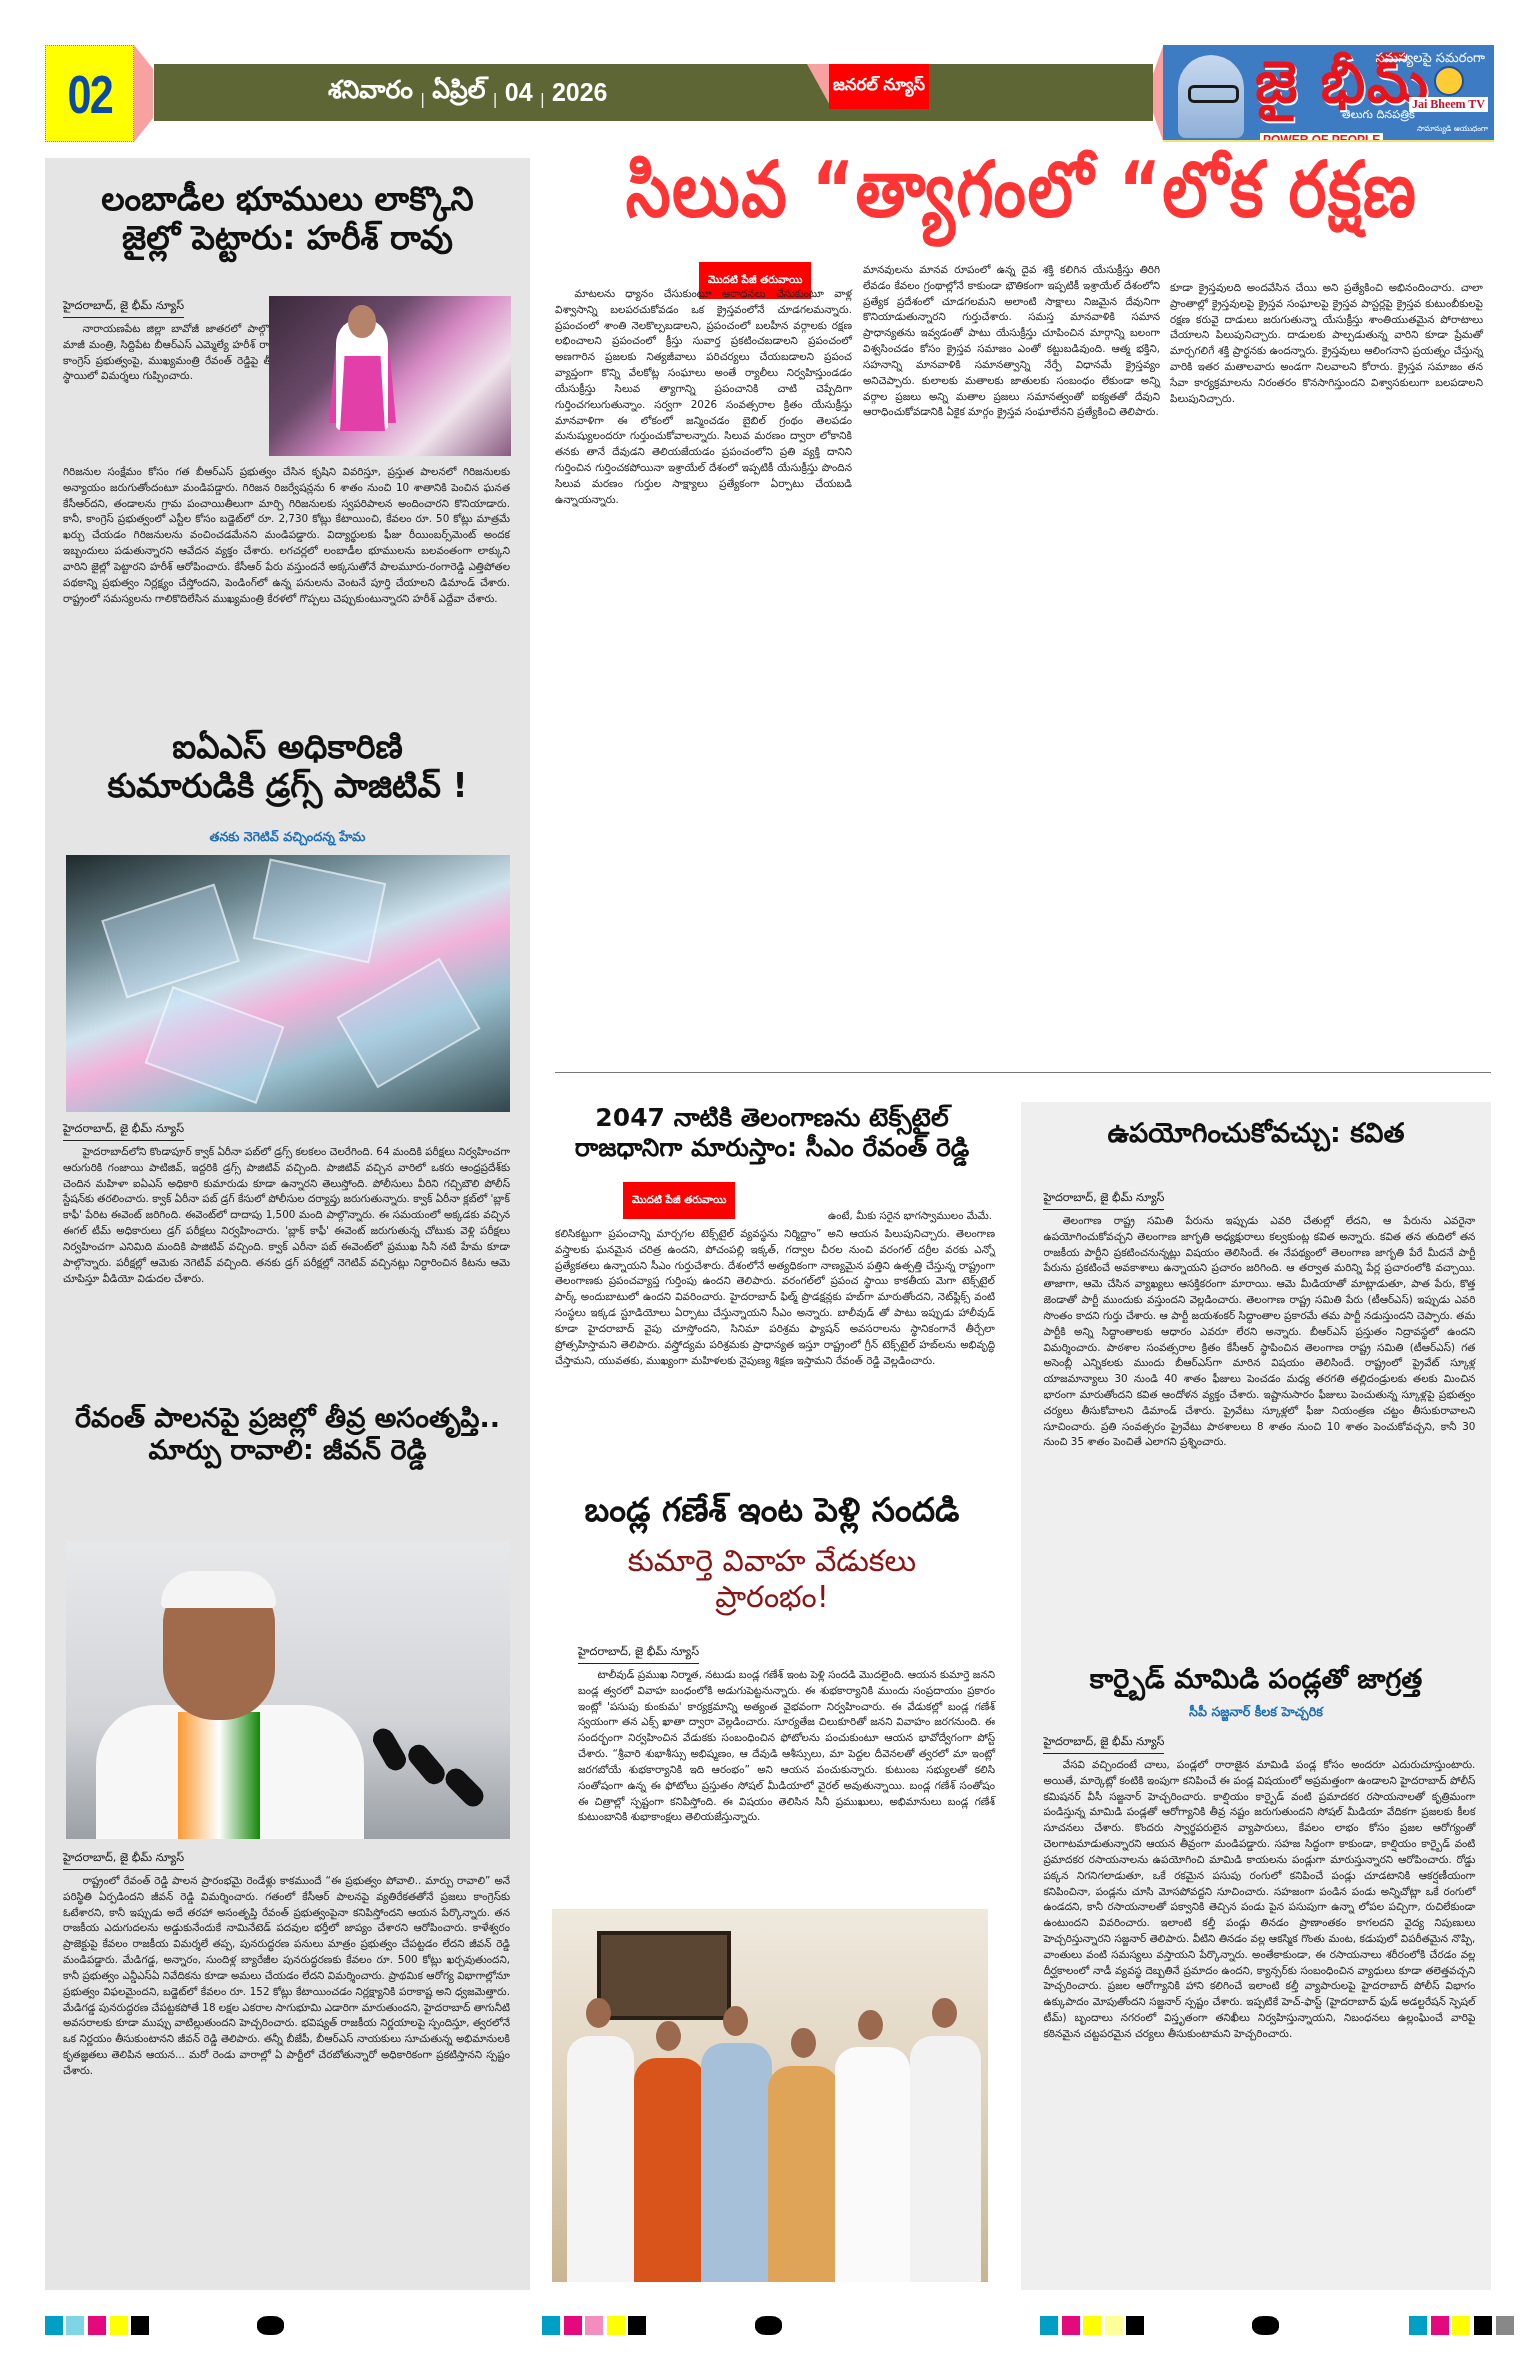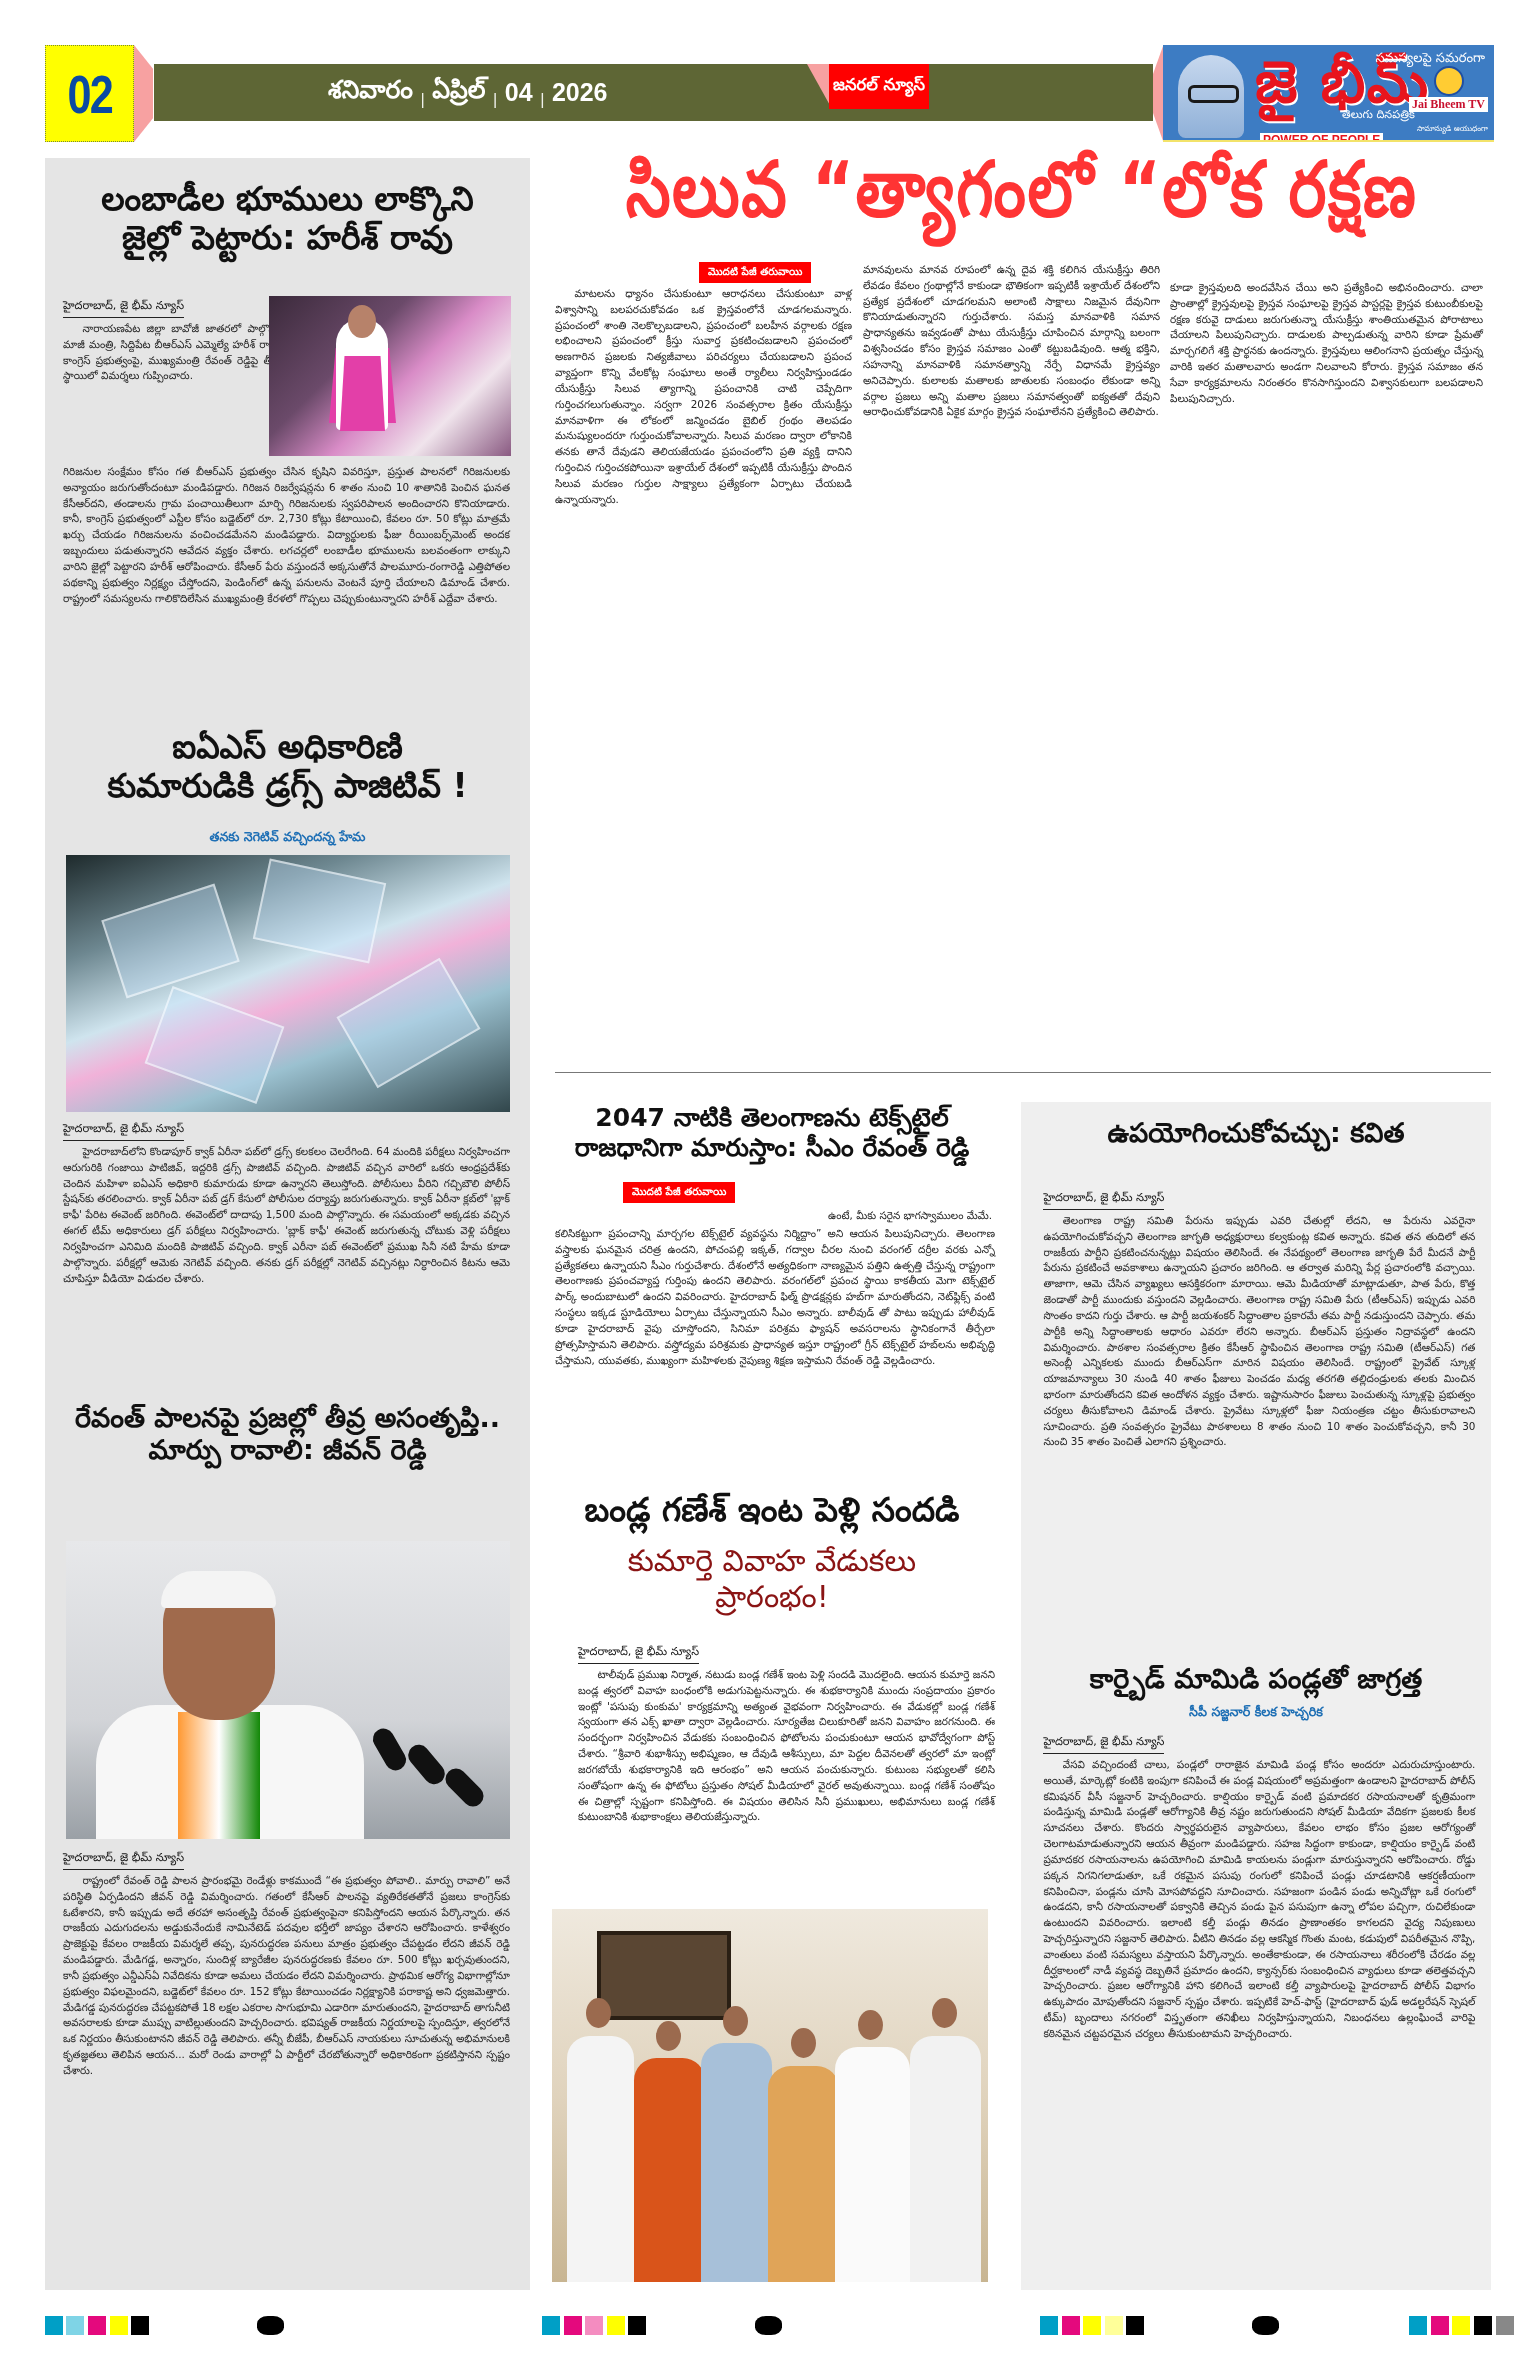--- a/index.html
+++ b/index.html
@@ -47,21 +47,21 @@
   .img-jeevan .hair { position:absolute; left: 95px; top: 30px; width: 115px; height: 37px; border-radius: 52px 52px 7.5px 7.5px; background: #f4f4f4; }
   .img-jeevan .body { position:absolute; left: 30px; top: 164px; width: 268px; height: 134px; border-radius: 60px 60px 0 0; background: #f7f7f7; }
   .img-jeevan .scarf { position:absolute; left: 112px; top: 171px; width: 82px; height: 127px; background: linear-gradient(90deg,#ff9933,#fff,#138808); }
   .img-jeevan .mic { position:absolute; width: 21px; height: 45px; border-radius: 10.4px; background:#111; }
   .img-wedding { background: linear-gradient(180deg,#efe9de 0%, #e0d3bd 50%, #c8b592 100%); }
   .img-wedding .person { position:absolute; bottom: 0; border-radius: 22.4px 22.4px 0 0; }
   .img-wedding .hd { position:absolute; width: 25px; height: 30px; border-radius: 50%; background:#9b6a4e; }
 
   
   .main-head { position: absolute; left: 552px; top: 158px; width: 939px; height: 82px; color: #ff3434; font-weight: 700; font-size: 64px; letter-spacing: 1.5px; display:flex; align-items:center; justify-content:center; font-family: "DejaVu Sans", sans-serif; transform: scaleY(1.2); }
-  .cont-tag { background: #ff0000; color: #fff; font-weight: 700; font-size: 10.4px; padding: 3px 9px; display: inline-block; text-align: center; }
+  .cont-tag { background: #ff0000; color: #fff; font-weight: 700; font-size: 10.4px; padding: 11px 9px; display: inline-block; text-align: center; }
   .col { position: absolute; }
   .rule { position: absolute; height: 1.5px; background: #333; }
   .kavitha-box { position: absolute; left: 1021px; top: 1102px; width: 470px; height: 1188px; background: #efefef; }
 </style>
 </head>
 <body>
 
 <div class="page-num">
   <span>02</span>
 </div>

